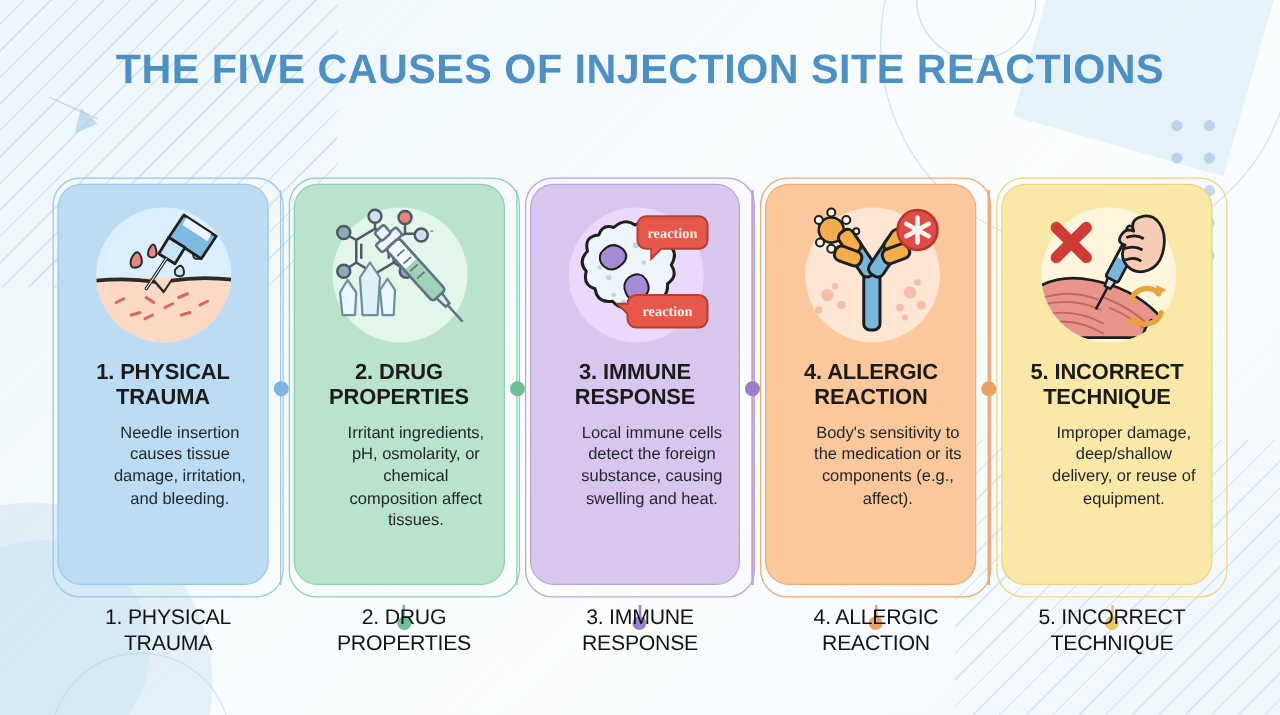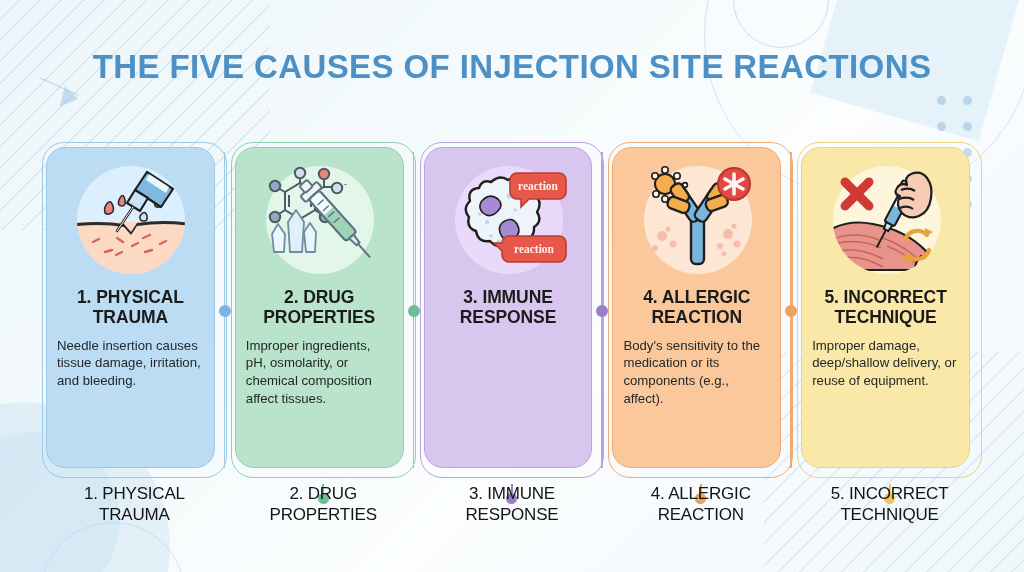--- a/index.html
+++ b/index.html
@@ -38,21 +38,21 @@
   .dotgrid i { width:9px; height:9px; border-radius:50%; background:rgba(150,190,220,.55); display:block; }
   .tri-tl { position:absolute; left:62px; top:88px; width:0; height:0;
             border-left:16px solid rgba(170,205,230,.65);
             border-top:9px solid transparent; border-bottom:12px solid transparent;
             transform:rotate(14deg); }
   .line-tl { position:absolute; left:38px; top:86px; width:42px; height:1.4px;
              background:rgba(170,205,230,.8); transform:rotate(24deg); }
 
   
   .title {
-    position:absolute; top:48px; left:0; width:100%; text-align:center;
+    position:absolute; top:36px; left:0; width:100%; text-align:center;
     font-size:33px; font-weight:bold; letter-spacing:.4px;
     color:#4d90c6;
   }
 
   
   .cards {
     position:absolute; top:142px; left:42px; right:42px; height:336px;
     display:flex; gap:4px;
   }
   .card-wrap { flex:1; position:relative; }
@@ -73,22 +73,22 @@
   .illus { width:122px; height:122px; position:relative; flex:none; margin-bottom:4px;}
   .illus .disc { position:absolute; left:8px; top:6px; width:108px; height:108px;
                  border-radius:50%; background:var(--disc); }
   .illus svg { position:absolute; inset:0; width:122px; height:122px; }
 
   .c-title {
     font-size:17.5px; font-weight:bold; color:#1b1b1b; text-align:center;
     line-height:1.14; letter-spacing:-.1px; margin-top:2px;
   }
   .c-desc {
-    font-size:13.2px; color:#23272b; line-height:1.33;
-    margin-top:9px; padding:0 2px;
+    font-size:13.2px; color:#23272b; text-align:center; line-height:1.33;
+    margin-top:9px; padding:0 2px;margin-left:27px;
   }
 
   
   .joint { position:absolute; top:163px; right:-4px; width:12px; height:12px;
            border-radius:50%; background:var(--dot); }
   .joint-line { position:absolute; top:10px; bottom:10px; right:1.5px; width:1.6px;
                 background:var(--ring); }
   
   .stem { position:absolute; bottom:-20px; left:50%; margin-left:-1px; width:2px; height:14px;
           background:var(--dot); }
@@ -225,21 +225,21 @@
             <path d="M74 82 L80 82 L79 92 L75 92 Z" fill="#dfe9ee" stroke="#5d7483" stroke-width="2"></path>
             <line x1="77" y1="92" x2="77" y2="110" stroke="#5d7483" stroke-width="2"></line>
             <rect x="72" y="10" width="10" height="9" rx="2" fill="#eef6f9" stroke="#5d7483" stroke-width="2"></rect>
           </g>
         </svg>
       </div>
       <div class="c-title">
         <span>2. DRUG</span><br>
         <span>PROPERTIES</span>
       </div>
-      <div class="c-desc">Improper ingredients, pH, osmolarity, or chemical composition affect tissues.</div>
+      <div class="c-desc">Irritant ingredients, pH, osmolarity, or chemical composition affect tissues.</div>
     </div>
   </div>
 
   <div class="card-wrap" style="--ring:#bda3dd;--bg:#d9c6ef;--bd:#bda3dd;--dot:#9b7fc6;--disc:#ead9fa;">
     <div class="card-outer"></div>
     <div class="joint-line"></div>
     <div class="joint"></div>
     <div class="stem"></div>
     <div class="stem-dot"></div>
     <div class="card">
@@ -265,20 +265,21 @@
           <g>
             <path d="M62 76 h50 a7 7 0 0 1 7 7 v12 a7 7 0 0 1 -7 7 h-50 a7 7 0 0 1 -7 -7 v-4 l-8 -8 l8 0 v-0 a7 7 0 0 1 7 -7z" fill="#e8584a" stroke="#b83c32" stroke-width="1.6"></path>
             <text x="87" y="93" font-size="11.5" font-weight="bold" fill="#fdf0ec" text-anchor="middle" font-family="Liberation Serif, serif">reaction</text>
           </g>
         </svg>
       </div>
       <div class="c-title">
         <span>3. IMMUNE</span><br>
         <span>RESPONSE</span>
       </div>
+      <div class="c-desc">Local immune cells detect the foreign substance, causing swelling and heat.</div>
     </div>
   </div>
 
   <div class="card-wrap" style="--ring:#f0ab73;--bg:#fac89b;--bd:#f0ab73;--dot:#eba25f;--disc:#fde6d4;">
     <div class="card-outer"></div>
     <div class="joint-line"></div>
     <div class="joint"></div>
     <div class="stem"></div>
     <div class="stem-dot"></div>
     <div class="card">

